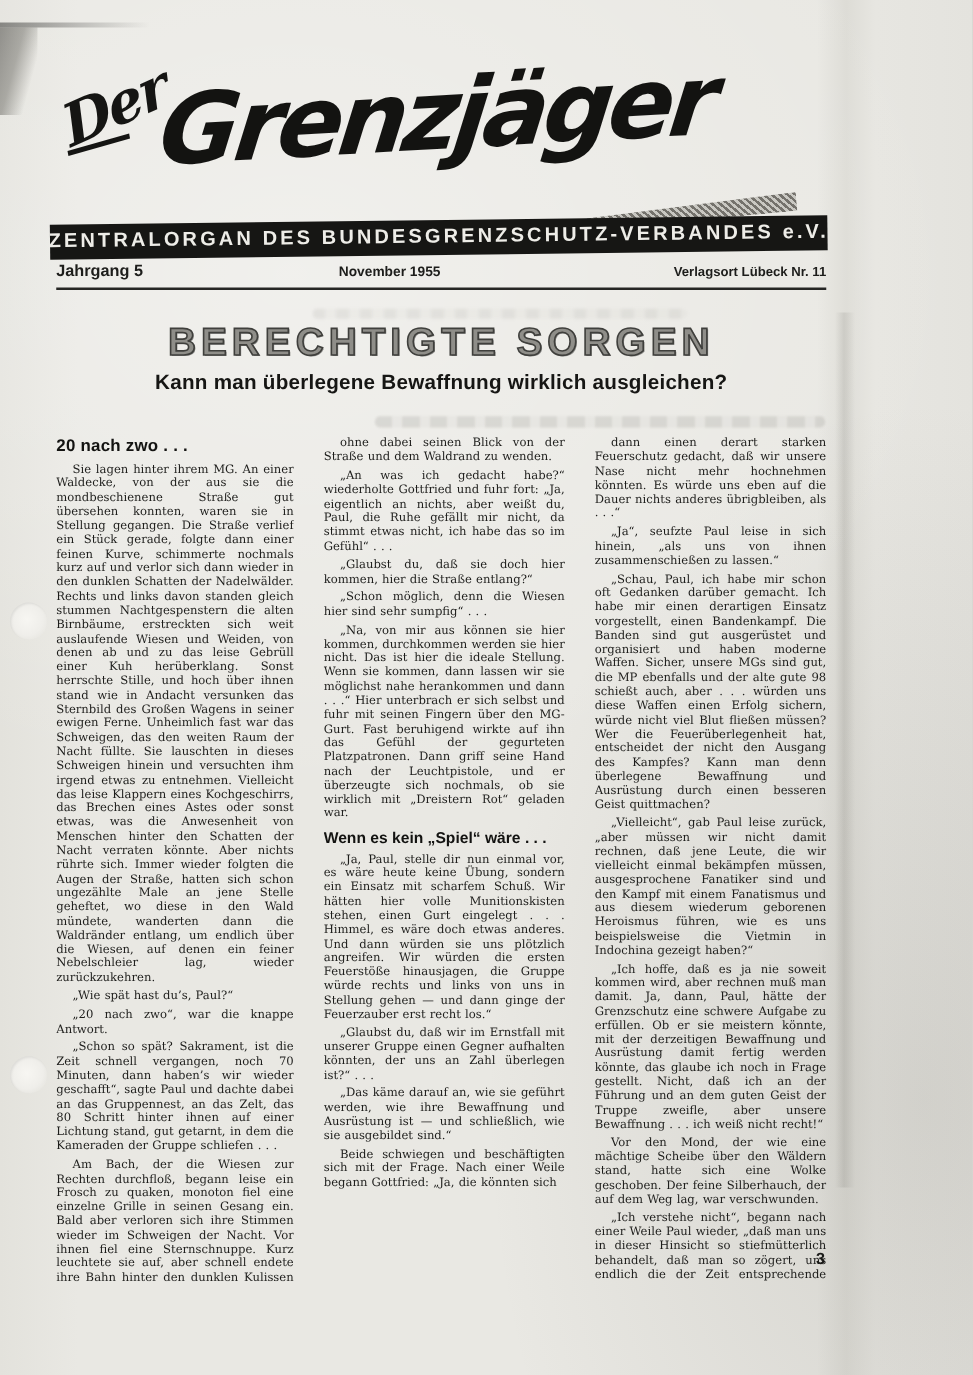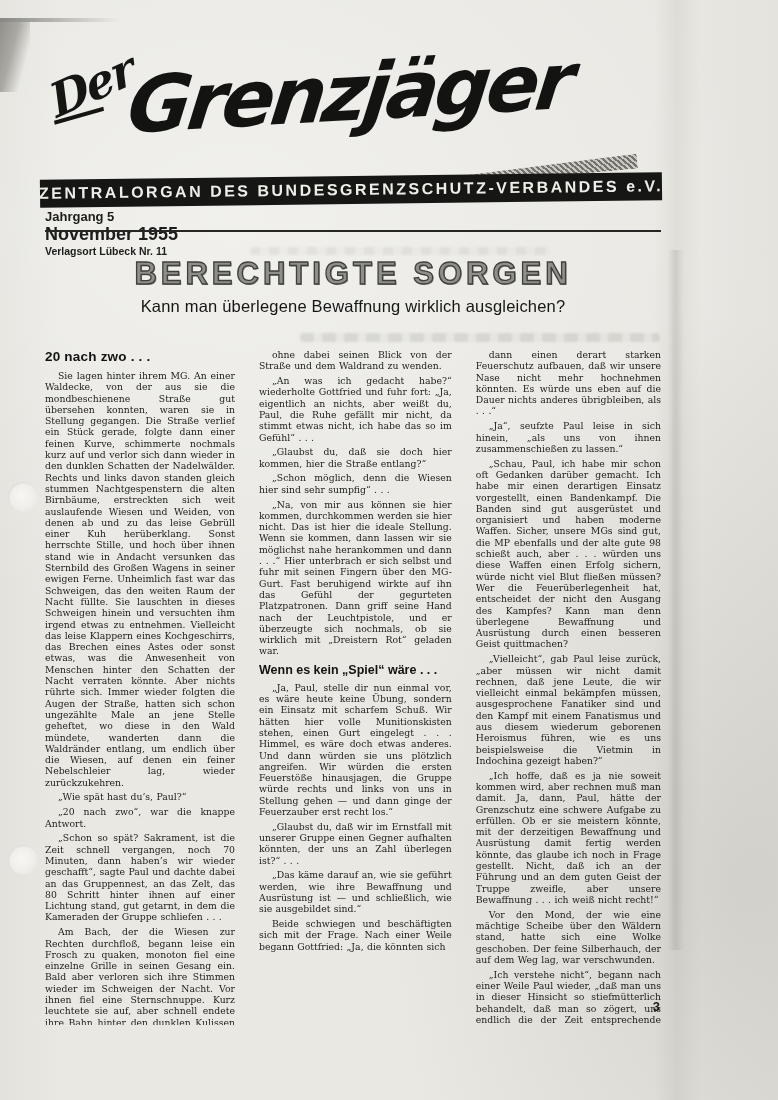--- a/index.html
+++ b/index.html
@@ -80,41 +80,41 @@
     transform:rotate(-0.7deg);
     display:flex;align-items:center;justify-content:center;
   }
   .banner span{
     color:#eeede8;font-family:"Liberation Sans",sans-serif;
     font-size:16px;font-weight:bold;letter-spacing:2.5px;white-space:nowrap;
   }
   .dateline{
     position:absolute;left:45px;top:209px;width:616px;
     display:flex;align-items:baseline;
-    font-family:"Liberation Sans",sans-serif;color:#1d1d1b;flex-direction:column;
+    font-family:"Liberation Sans",sans-serif;color:#1d1d1b;
   }
   .dl-vol{font-size:13px;font-weight:bold;flex:0 0 auto;}
-  .dl-date{font-size:18px;font-weight:bold;flex:1 1 auto;text-align:center;padding-right:30px;}
+  .dl-date{font-size:11px;font-weight:bold;flex:1 1 auto;text-align:center;padding-right:30px;}
   .dl-imprint{font-size:10.5px;font-weight:bold;flex:0 0 auto;}
   .rule{
     position:absolute;left:45px;top:230px;width:616px;height:2px;background:#262624;
   }
 
   
   .headline{
     position:absolute;left:45px;top:256px;width:616px;text-align:center;
     font-family:"Liberation Sans",sans-serif;font-weight:bold;
     font-size:31px;letter-spacing:4px;color:#8f8e89;
     -webkit-text-stroke:1.3px #3f3f3c;
     text-shadow:1px 1px 0 rgba(60,60,58,.55);
     margin:0;
   }
   .subheadline{
     position:absolute;left:45px;top:297px;width:616px;text-align:center;
-    font-family:"Liberation Sans",sans-serif;font-weight:normal;
+    font-family:"Liberation Sans",sans-serif;font-weight:bold;
     font-size:16.5px;color:#161614;margin:0;letter-spacing:.2px;
   }
   .byline{
     position:absolute;left:45px;top:326px;width:616px;text-align:center;
     font-family:"Liberation Sans",sans-serif;
     font-size:12.5px;color:#22221f;margin:0;
   }
   .byline .byline-name{letter-spacing:3px;}
 
   
@@ -193,21 +193,21 @@
         <p class="para">„Glaubst du, daß sie doch hier kommen, hier die Straße entlang?“</p>
         <p class="para">„Schon möglich, denn die Wiesen hier sind sehr sumpfig“ . . .</p>
         <p class="para">„Na, von mir aus können sie hier kommen,  durchkommen  werden  sie hier nicht. Das ist hier die ideale Stellung. Wenn sie kommen, dann lassen wir sie möglichst nahe herankommen und dann . . .“ Hier unterbrach er sich selbst und fuhr mit seinen Fingern über den MG-Gurt.  Fast beruhigend wirkte auf ihn das Gefühl der gegurteten Platzpatronen.  Dann griff seine Hand nach der Leuchtpistole, und er überzeugte sich nochmals, ob sie wirklich mit „Dreistern Rot“ geladen war.</p>
         <h3 class="mid-head">Wenn es kein „Spiel“ wäre . . .</h3>
         <p class="para">„Ja, Paul, stelle dir nun einmal vor, es wäre heute keine Übung, sondern ein Einsatz mit scharfem Schuß.  Wir hätten  hier  volle  Munitionskisten stehen, einen Gurt eingelegt . . . Himmel, es wäre doch etwas anderes. Und dann würden sie uns plötzlich angreifen. Wir würden die ersten Feuerstöße hinausjagen, die Gruppe würde rechts und links von uns in Stellung gehen — und dann ginge der Feuerzauber erst recht los.“</p>
         <p class="para">„Glaubst du, daß wir im Ernstfall mit unserer Gruppe einen Gegner aufhalten könnten, der uns an Zahl überlegen ist?“ . . .</p>
         <p class="para">„Das käme darauf an, wie sie geführt werden, wie ihre Bewaffnung und Ausrüstung ist — und schließlich, wie sie ausgebildet sind.“</p>
         <p class="para">Beide schwiegen und beschäftigten sich mit der Frage. Nach einer Weile begann Gottfried: „Ja, die könnten sich</p>
       </div>
     <div class="col col-3">
-        <p class="para">dann einen derart starken Feuerschutz aufbauen, daß wir unsere Nase nicht mehr hochnehmen könnten. Es würde uns eben auf die Dauer nichts anderes übrigbleiben, als . . .“</p>
+        <p class="para">dann einen derart starken Feuerschutz gedacht, daß wir unsere Nase nicht mehr hochnehmen könnten. Es würde uns eben auf die Dauer nichts anderes übrigbleiben, als . . .“</p>
         <p class="para">„Ja“, seufzte Paul leise in sich hinein, „als uns von ihnen zusammenschießen zu lassen.“</p>
         <p class="para">„Schau, Paul, ich habe mir schon oft Gedanken darüber gemacht.  Ich habe mir einen derartigen Einsatz vorgestellt, einen Bandenkampf. Die Banden sind gut ausgerüstet und organisiert und haben moderne Waffen. Sicher, unsere MGs sind gut, die MP ebenfalls und der alte gute 98 schießt auch, aber . . . würden uns diese Waffen einen Erfolg sichern, würde nicht viel Blut fließen müssen? Wer die Feuerüberlegenheit hat, entscheidet der nicht den Ausgang des Kampfes? Kann man denn überlegene Bewaffnung und Ausrüstung durch einen besseren Geist quittmachen?</p>
         <p class="para">„Vielleicht“, gab Paul leise zurück, „aber müssen wir nicht damit rechnen, daß jene Leute, die wir vielleicht einmal  bekämpfen  müssen,  ausgesprochene Fanatiker sind und den Kampf mit einem Fanatismus und aus diesem wiederum geborenen Heroismus führen, wie es uns beispielsweise die Vietmin in Indochina gezeigt haben?“</p>
         <p class="para">„Ich hoffe, daß es ja nie soweit kommen wird, aber rechnen muß man damit. Ja, dann, Paul, hätte der Grenzschutz eine schwere Aufgabe zu erfüllen. Ob er sie meistern könnte, mit der derzeitigen  Bewaffnung  und  Ausrüstung damit fertig werden könnte, das glaube ich noch in Frage gestellt. Nicht, daß ich an der Führung und an dem guten Geist der Truppe zweifle, aber unsere Bewaffnung . . . ich weiß nicht recht!“</p>
         <p class="para">Vor den Mond, der wie eine mächtige Scheibe über den Wäldern stand, hatte sich eine Wolke geschoben. Der feine Silberhauch, der auf dem Weg lag, war verschwunden.</p>
         <p class="para">„Ich verstehe nicht“, begann nach einer Weile Paul wieder, „daß man uns in dieser Hinsicht so stiefmütterlich behandelt, daß man so zögert, uns endlich die der Zeit entsprechende Bewaffnung zu geben. Ist man sich denn an den maßgebenden Stellen der Sorgen</p>
       </div>
   </div>
 
   <div class="page-number">3</div>

